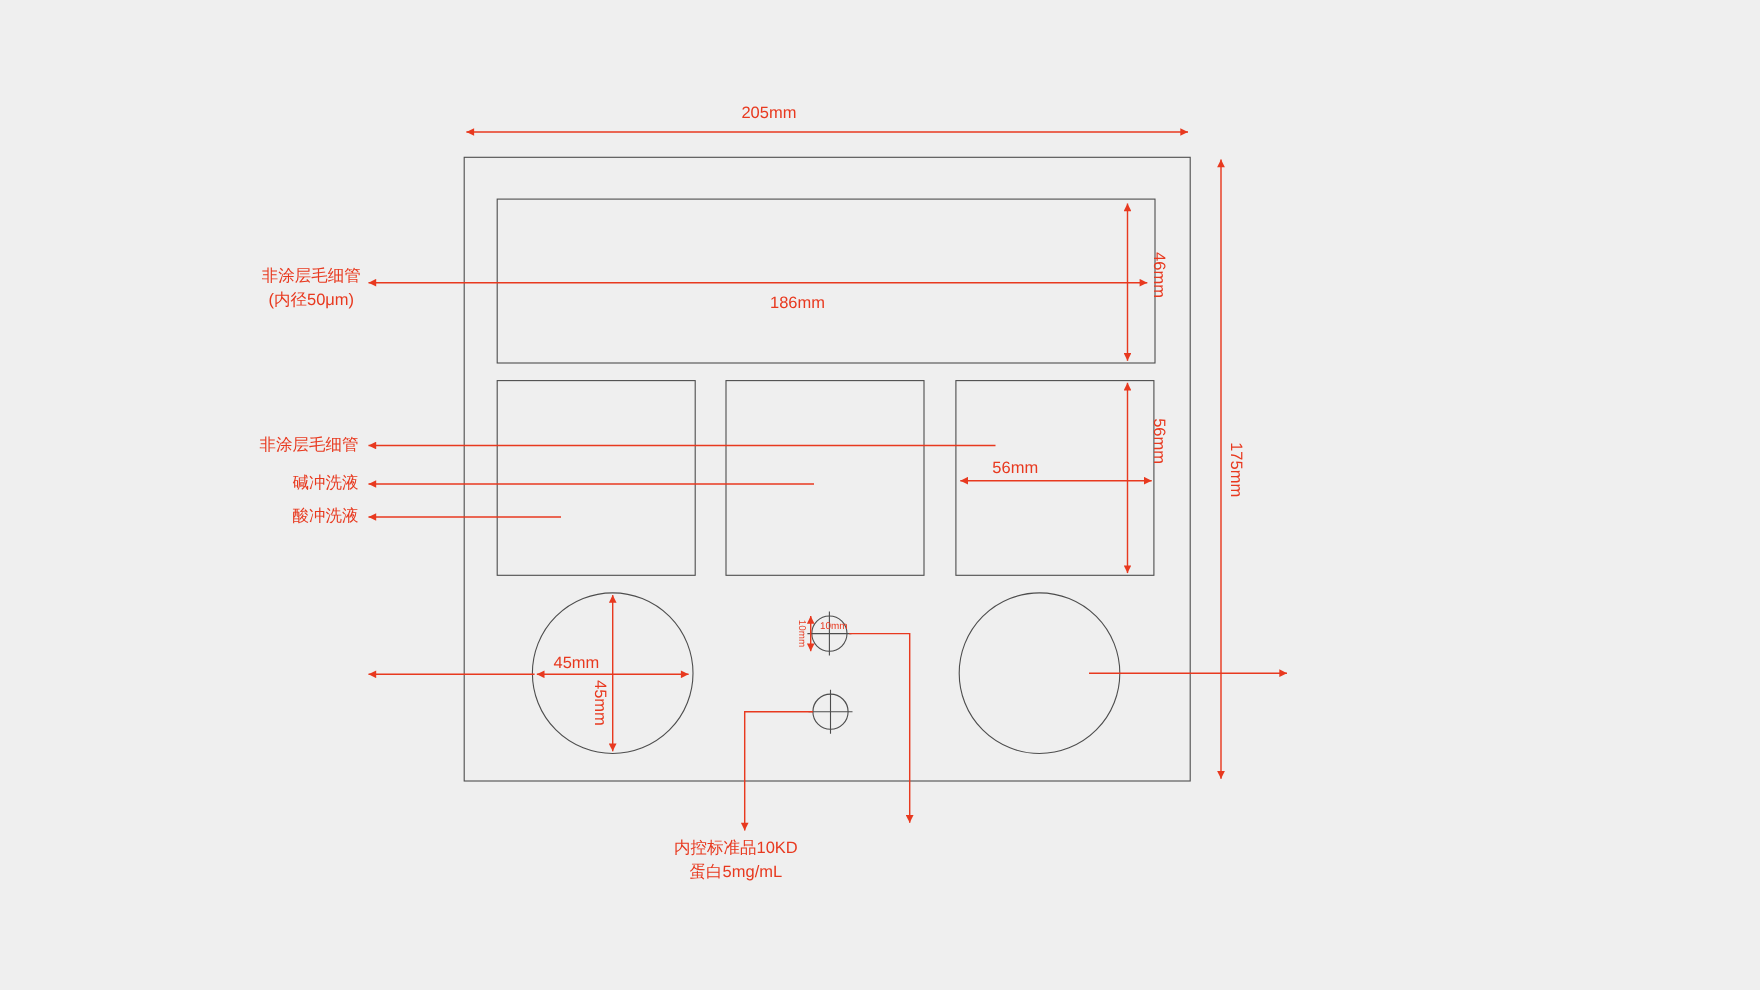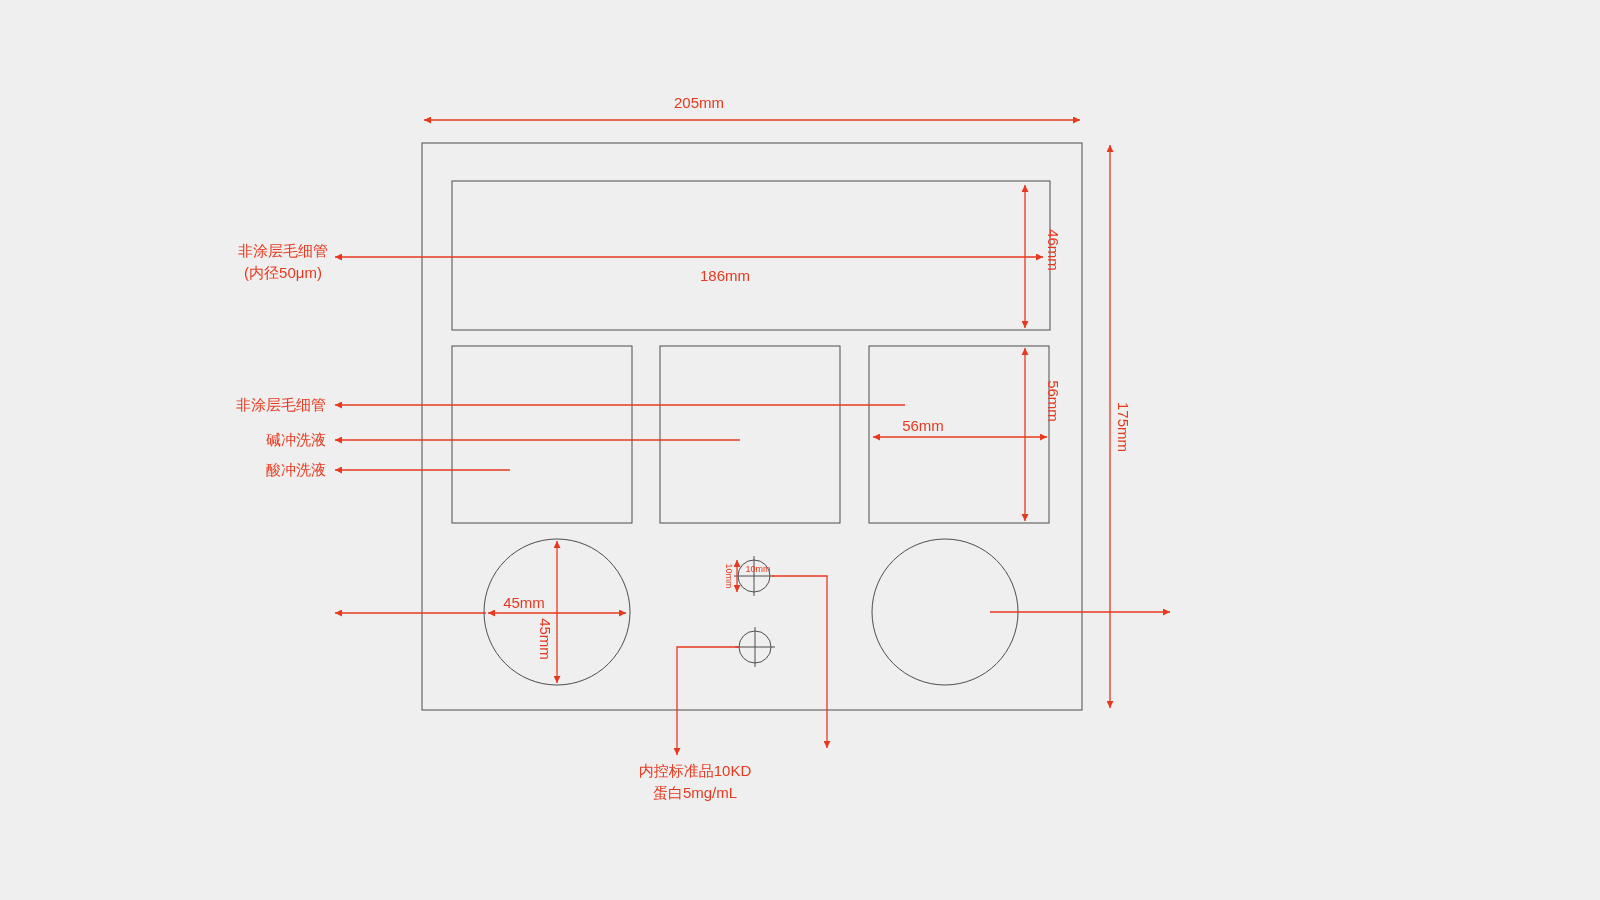--- a/index.html
+++ b/index.html
@@ -14,21 +14,21 @@
   svg.draw { position:absolute; left:0; top:0; }
   .lbl {
     position:absolute;
     color:#e8391f;
     font-size:15px;
     line-height:22px;
     white-space:nowrap;
   }
   .ctr { transform:translate(-50%,-50%); }
   .rot { transform:translate(-50%,-50%) rotate(90deg); }
-  .cx  { transform:translateX(-50%);margin-left:26px; }
+  .cx  { transform:translateX(-50%); }
   .blk { text-align:center; }
   .sm  { font-size:9px; line-height:10px; }
 </style>
 </head>
 <body>
 
 <div class="stage">
 
   <svg class="draw" width="1600" height="900" viewBox="0 0 1600 900">
     <defs>

